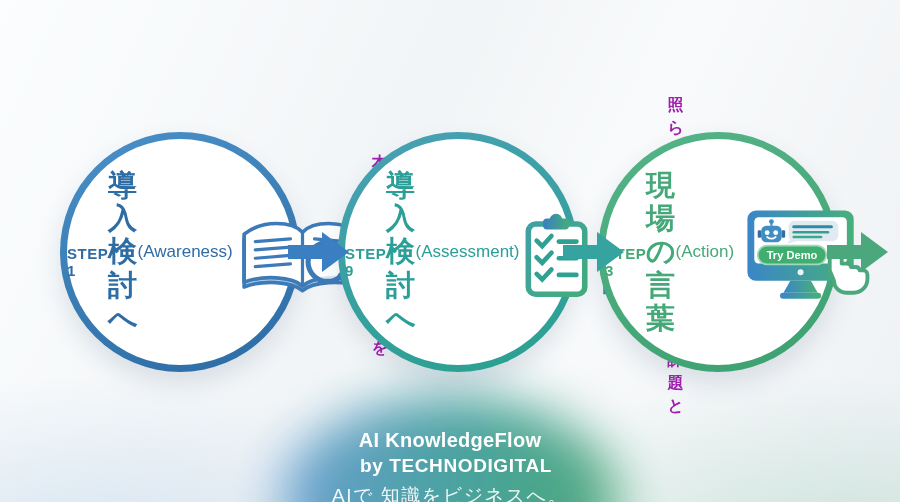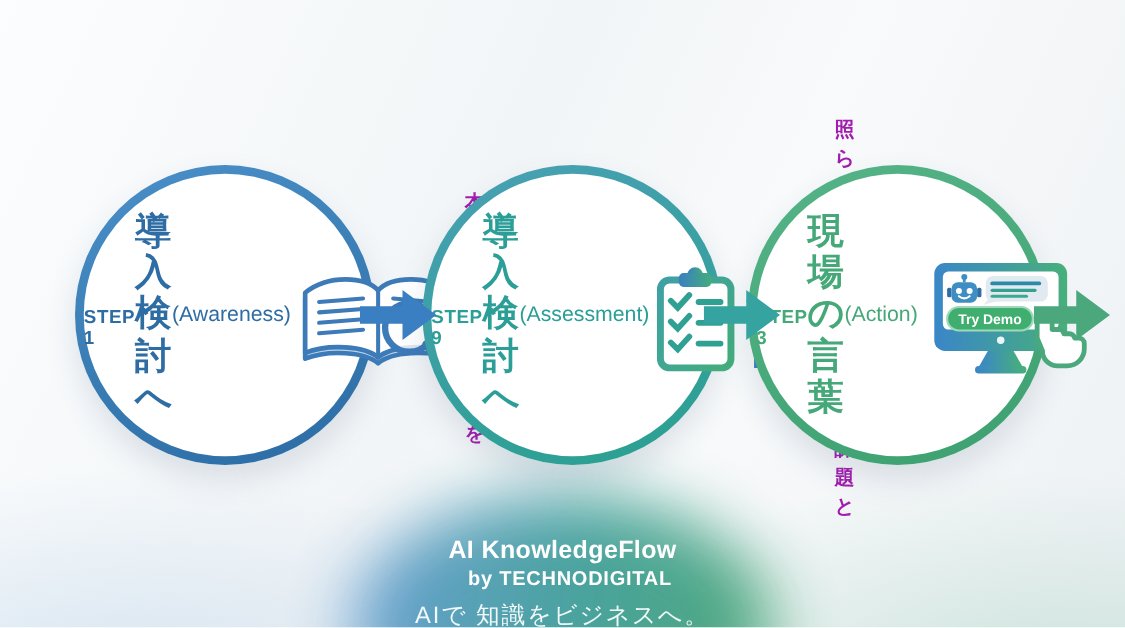--- a/index.html
+++ b/index.html
@@ -48,21 +48,21 @@
   .flow-arrow { position:absolute; top:229px; width:62px; height:46px; }
   .flow-arrow.a1 { left:288px; }
   .flow-arrow.a2 { left:563px; }
   .flow-arrow.a3 { left:827px; }
 
   
   .footer {
     position:absolute; left:0; right:0; top:429px; text-align:center; color:#fff;
   }
   .brand   { font-size:20px; font-weight:bold; letter-spacing:.3px; }
-  .byline  { font-size:16px; font-weight:bold; margin-top:3px; letter-spacing:.6px;margin-left:12px; }
+  .byline  { font-size:19px; font-weight:bold; margin-top:3px; letter-spacing:.6px;margin-left:12px; }
   .tagline { font-size:19px; font-weight:normal; margin-top:6px; opacity:.92; letter-spacing:1.5px; }
 </style>
 </head>
 <body>
 
 <div class="stage">
 
   <div class="blob"></div>
 
   <div class="step-circle s1">

